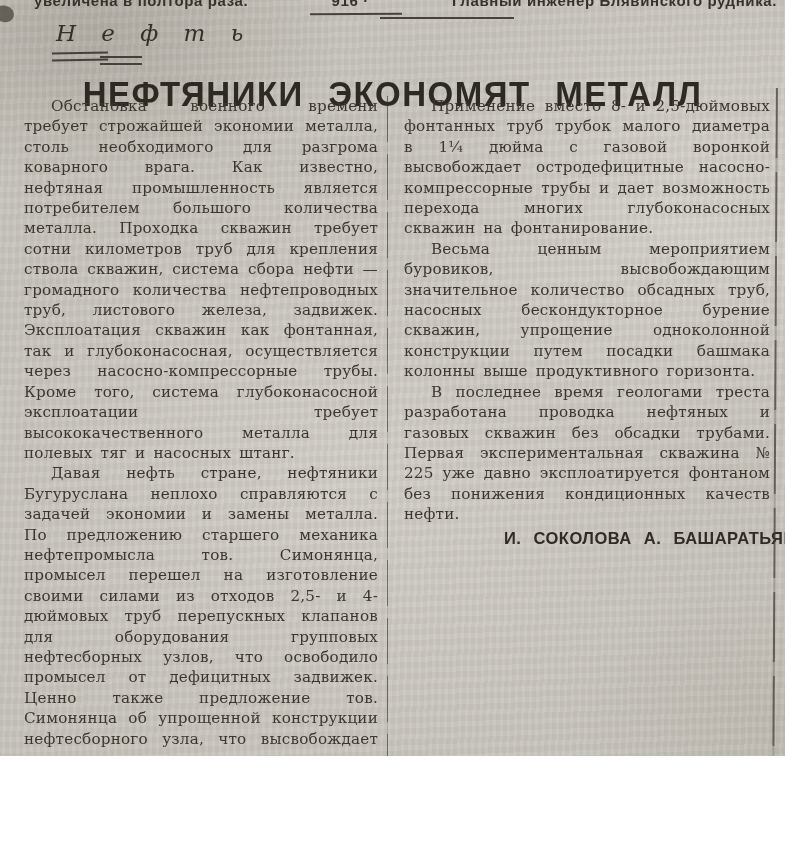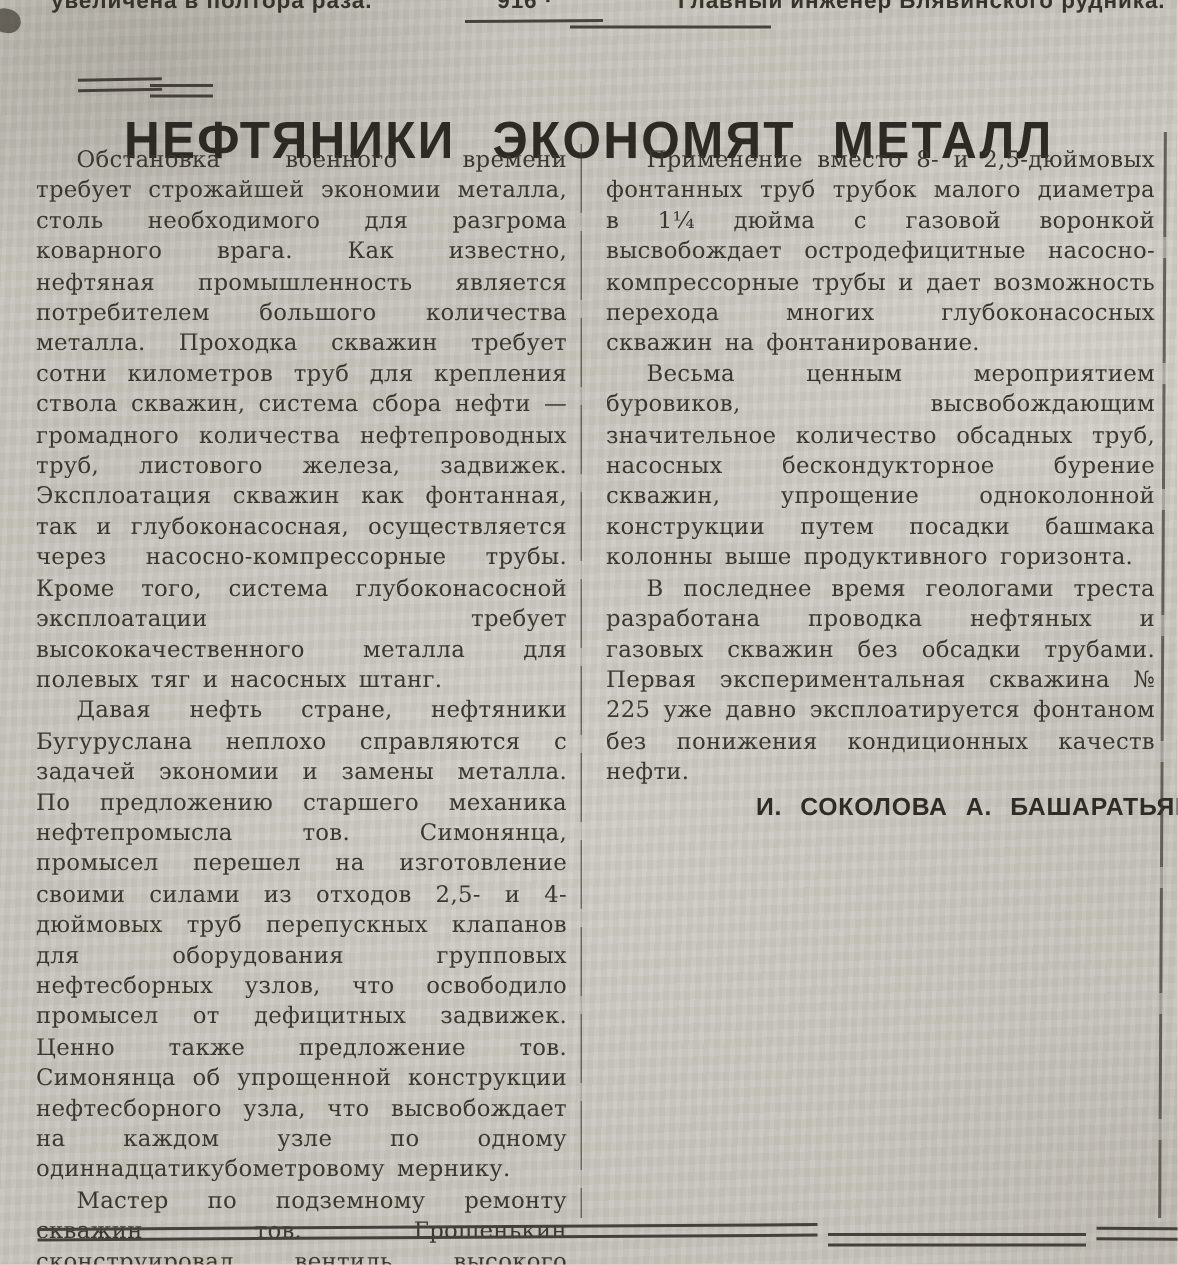--- a/index.html
+++ b/index.html
@@ -1,18 +1,18 @@
 <!DOCTYPE html>
 <html lang="ru"><head>
 <meta charset="utf-8">
 <style>
   html,body{margin:0;padding:0;}
   .page{
     position:relative;
-    width:785px;height:843px;
+    width:785px;height:756px;
     overflow:hidden;
     background:
       radial-gradient(ellipse 420px 260px at 12% 4%, rgba(82,76,66,0.20), transparent 60%),
       radial-gradient(ellipse 500px 400px at 88% 28%, rgba(255,255,250,0.22), transparent 60%),
       radial-gradient(ellipse 600px 500px at 45% 62%, rgba(255,255,248,0.16), transparent 65%),
       radial-gradient(ellipse 300px 200px at 100% 95%, rgba(120,112,100,0.12), transparent 70%),
       #c7c4bc;
     font-family:"DejaVu Serif", serif;
     color:#3b372f;
   }
@@ -98,20 +98,21 @@
   <div class="smudge"></div>
 
   <div class="masthead">
     <span>увеличена в полтора раза.</span>
     <span>916 ·</span>
     <span>Главный инженер Блявинского рудника.</span>
   </div>
   <div class="rule mast-u1"></div>
   <div class="rule mast-u2"></div>
 
+  <div class="section-label">Н е ф т ь</div>
   <div class="sec-u sec-u1"></div>
   <div class="sec-u sec-u2"></div>
 
   <h1 class="headline">НЕФТЯНИКИ ЭКОНОМЯТ МЕТАЛЛ</h1>
 
   <div class="columns">
     <div class="col col-left">
       <p>Обстановка военного времени требует строжайшей экономии металла, столь необходимого для разгрома коварного врага. Как известно, нефтяная промышленность является потребителем большого количества металла. Проходка скважин требует сотни километров труб для крепления ствола скважин, система сбора нефти — громадного количества нефтепроводных труб, листового железа, задвижек. Эксплоатация скважин как фонтанная, так и глубоконасосная, осуществляется через насосно-компрессорные трубы. Кроме того, система глубоконасосной эксплоатации требует высококачественного металла для полевых тяг и насосных штанг.</p>
       <p>Давая нефть стране, нефтяники Бугуруслана неплохо справляются с задачей экономии и замены металла. По предложению старшего механика нефтепромысла тов. Симонянца, промысел перешел на изготовление своими силами из отходов 2,5- и 4-дюймовых труб перепускных клапанов для оборудования групповых нефтесборных узлов, что освободило промысел от дефицитных задвижек. Ценно также предложение тов. Симонянца об упрощенной конструкции нефтесборного узла, что высвобождает на каждом узле по одному одиннадцатикубометровому мернику.</p>
       <p>Мастер по подземному ремонту скважин тов. Грошенькин сконструировал вентиль высокого давления для затрубного пространства фонтанных скважин, который вполне заменяет стальные задвижки высокого давления. Им же значительно</p>

